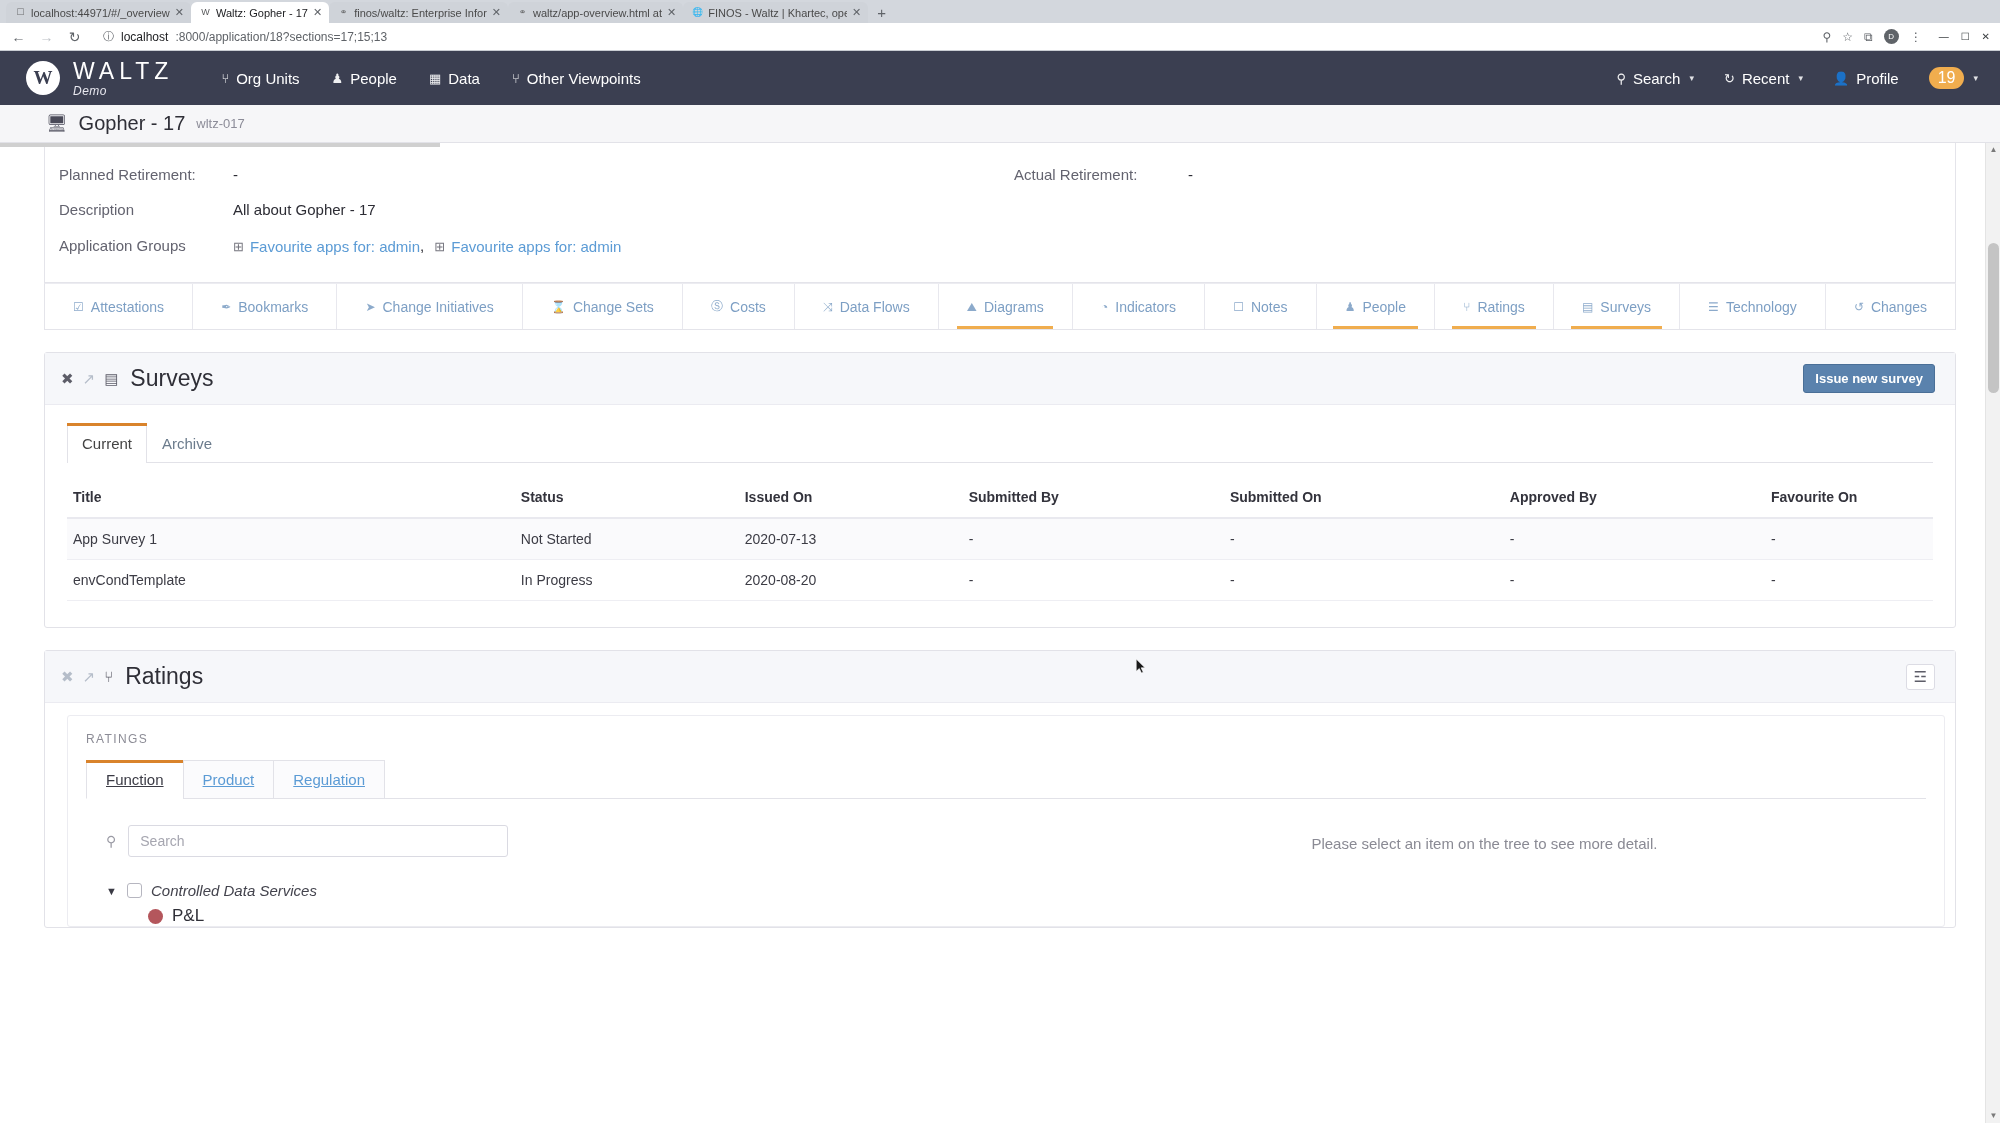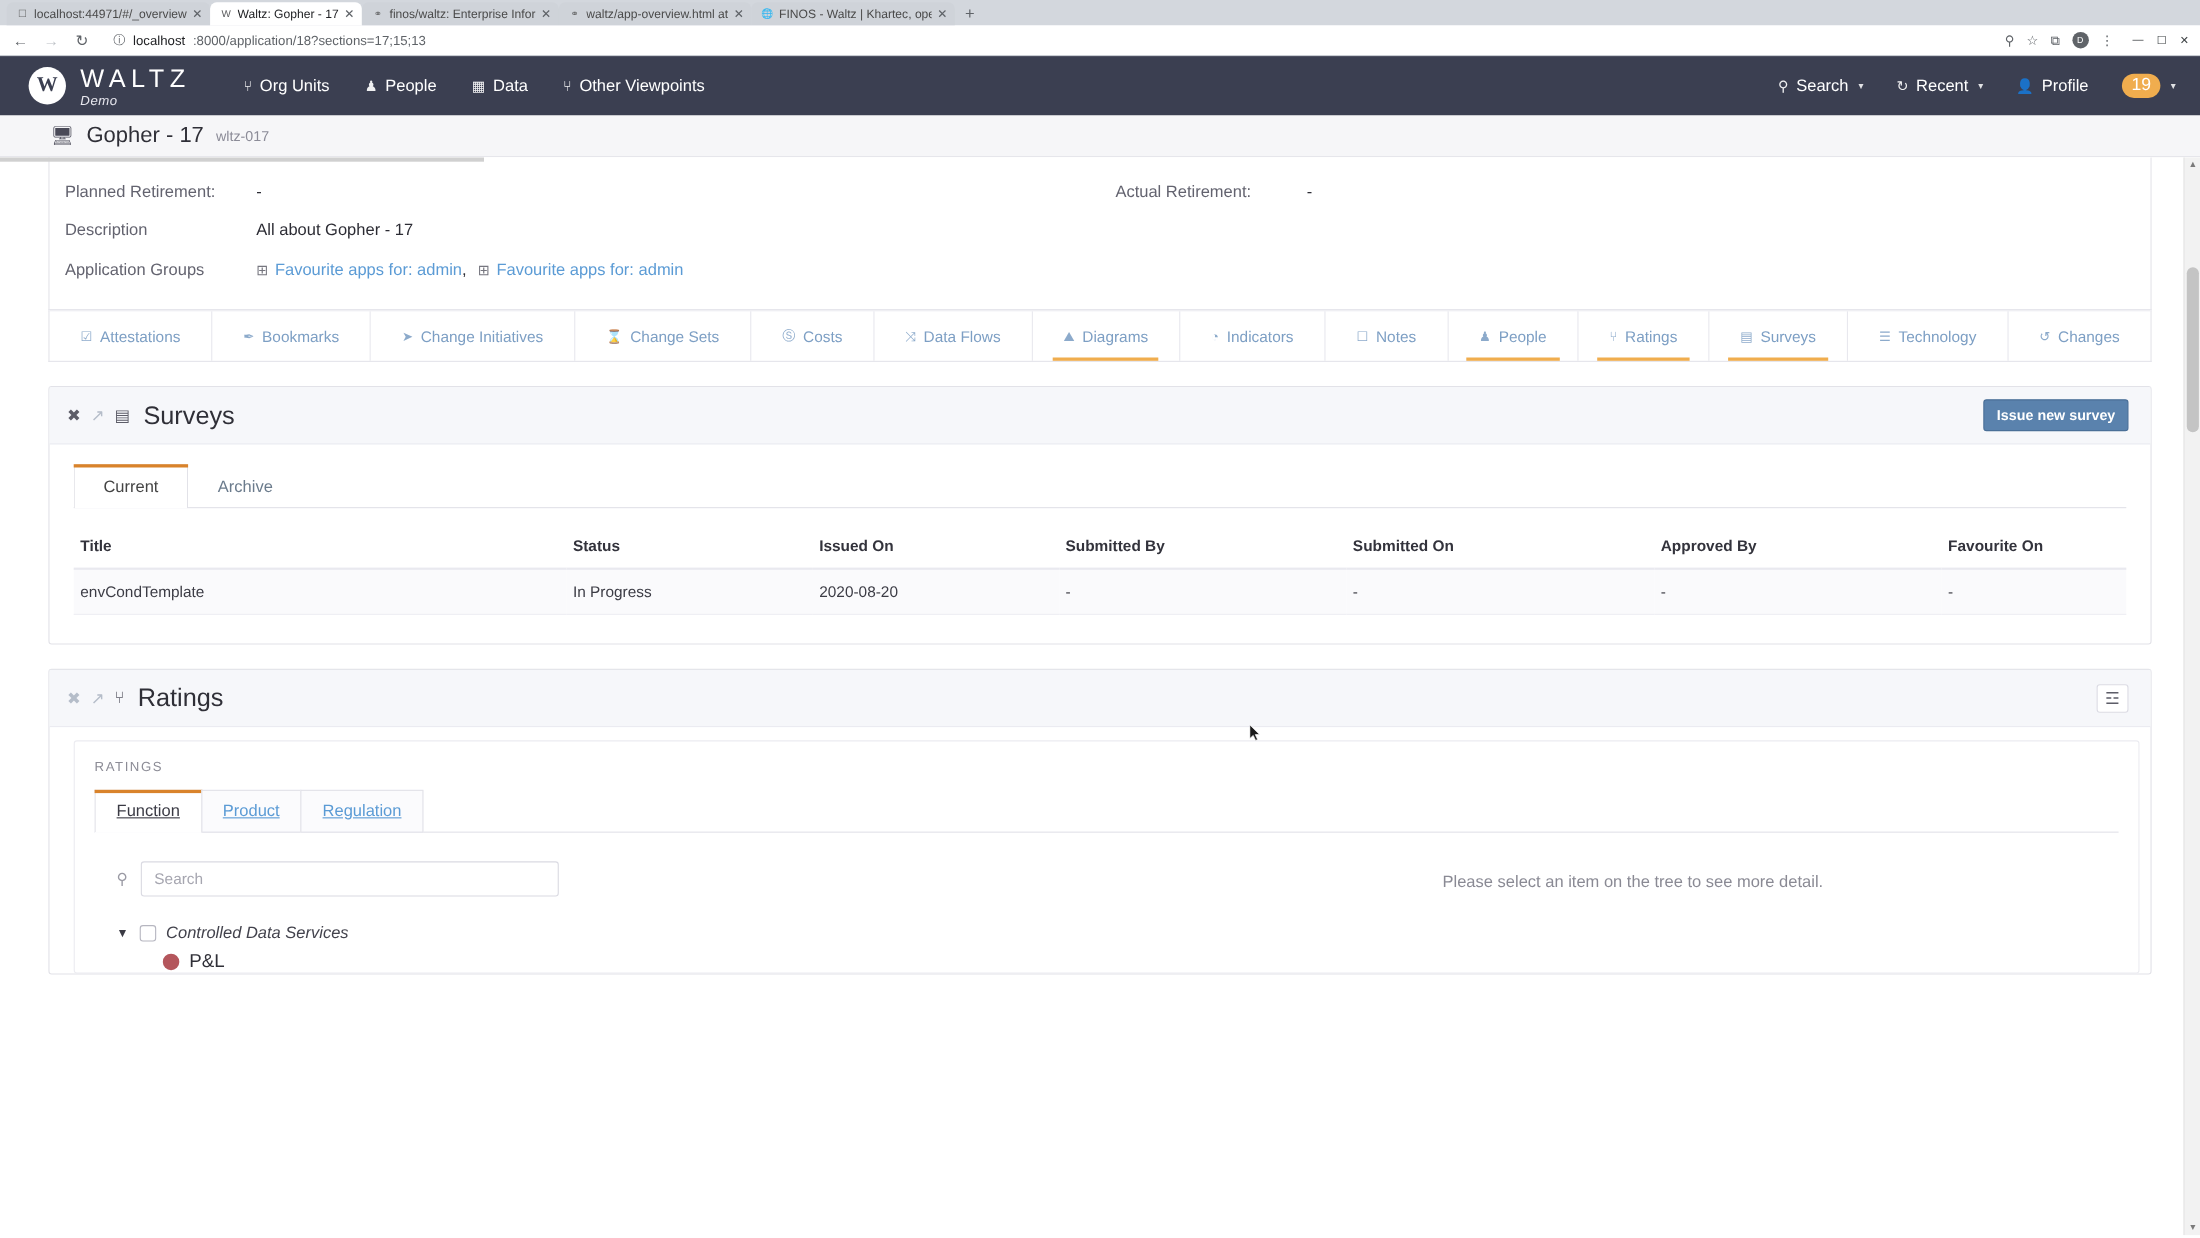--- a/index.html
+++ b/index.html
@@ -171,21 +171,21 @@
     margin-left: auto; font-size: 15px; color: #5d5d68;
     border: 1px solid #dcdce4; border-radius: 3px;
     padding: 3px 7px; background: #fff;
   }
   .panel-body { padding: 18px 22px 26px 22px; }
 
   
   .pill-tabs { display: flex; border-bottom: 1px solid #e2e2e8; }
   .pill-tab {
     font-size: 15px; color: #6b7b8c;
-    padding: 11px 26px;
+    padding: 11px 14px;
     border: 1px solid transparent; border-bottom: none;
     margin-bottom: -1px; position: relative;
   }
   .pill-tab.active {
     color: #444; background: #ffffff;
     border-color: #e2e2e8; border-bottom-color: #ffffff;
     border-radius: 3px 3px 0 0;
   }
   .pill-tab.active::before {
     content: ""; position: absolute; left: -1px; right: -1px; top: -1px;
@@ -501,20 +501,29 @@
               <th style="width:24%">Title</th>
               <th style="width:12%">Status</th>
               <th style="width:12%">Issued On</th>
               <th style="width:14%">Submitted By</th>
               <th style="width:15%">Submitted On</th>
               <th style="width:14%">Approved By</th>
               <th>Favourite On</th>
             </tr>
           </thead>
           <tbody>
+            <tr>
+              <td class="link">App Survey 1</td>
+              <td>Not Started</td>
+              <td>2020-07-13</td>
+              <td>-</td>
+              <td>-</td>
+              <td>-</td>
+              <td>-</td>
+            </tr>
             <tr>
               <td class="link">envCondTemplate</td>
               <td>In Progress</td>
               <td>2020-08-20</td>
               <td>-</td>
               <td>-</td>
               <td>-</td>
               <td>-</td>
             </tr>
           </tbody>

